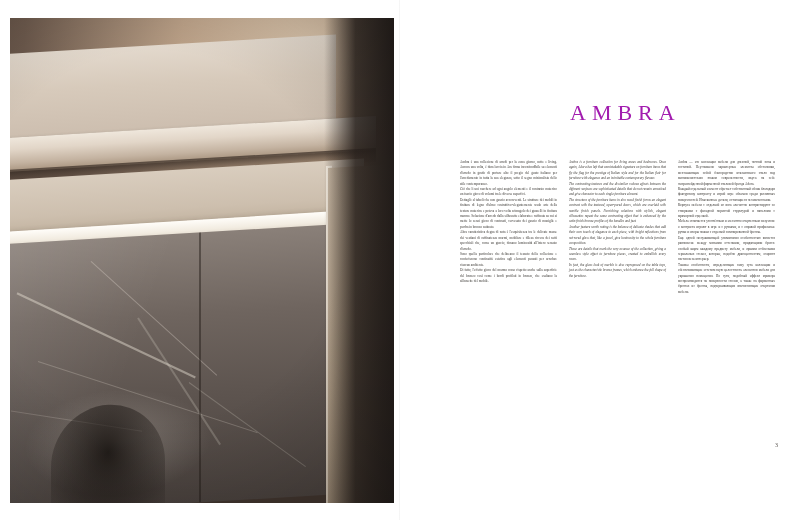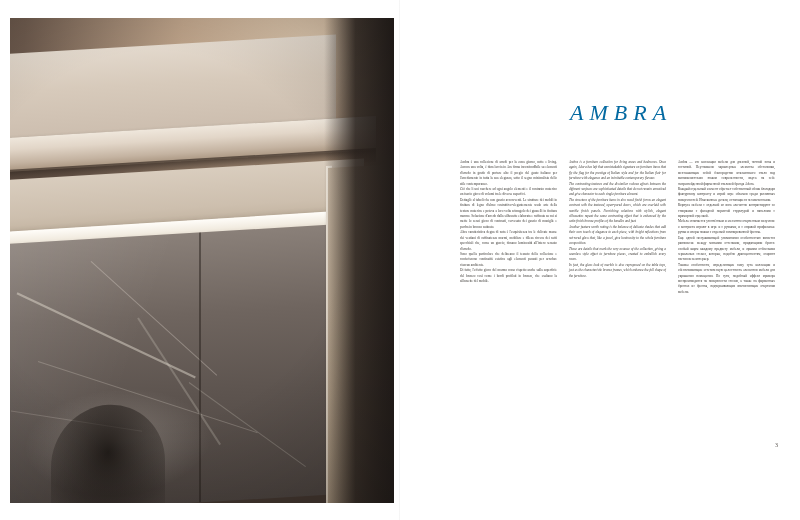--- a/index.html
+++ b/index.html
@@ -208,23 +208,22 @@
     height: 520px;
     background: #ffffff;
   }
   .brand-title {
     position: absolute;
     left: 170px;
     top: 100px;
     font-family: "Liberation Serif", serif;
     font-size: 22px;
     letter-spacing: 6px;
-    color: #0369a1;
+    color: #a21caf;
     font-weight: 400;
-    font-style: italic;
   }
   .columns {
     position: absolute;
     left: 60px;
     top: 160px;
     width: 316px;
     display: flex;
     gap: 12px;
   }
   .col {

